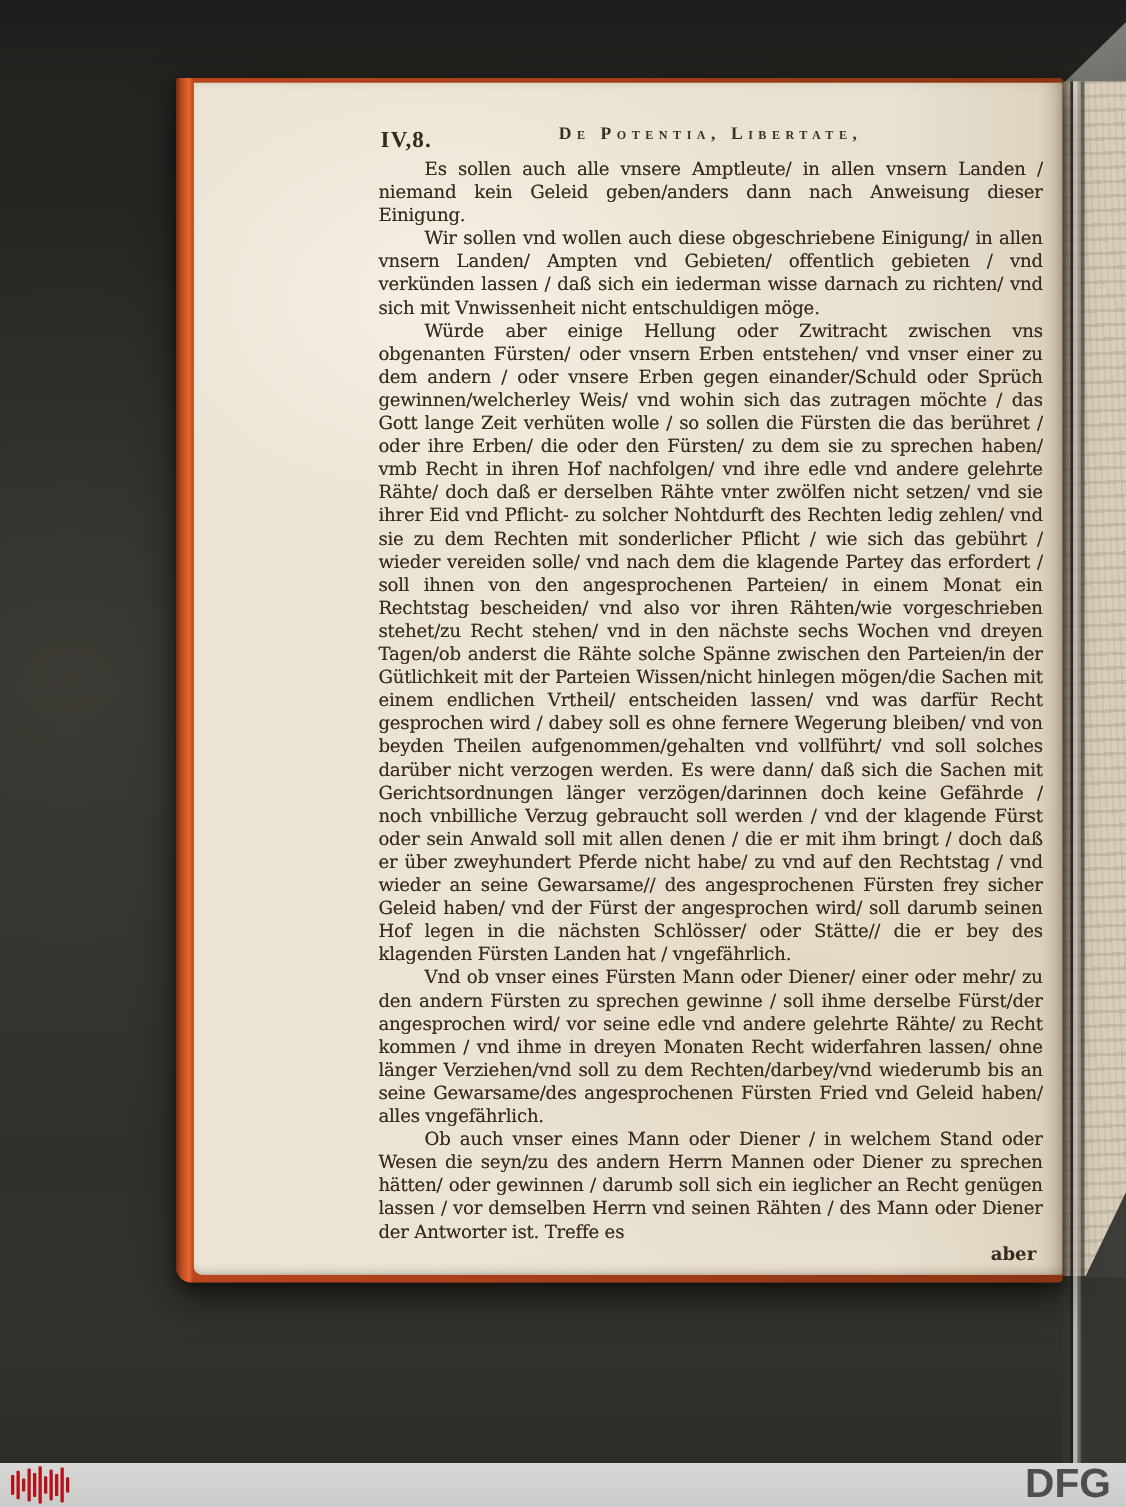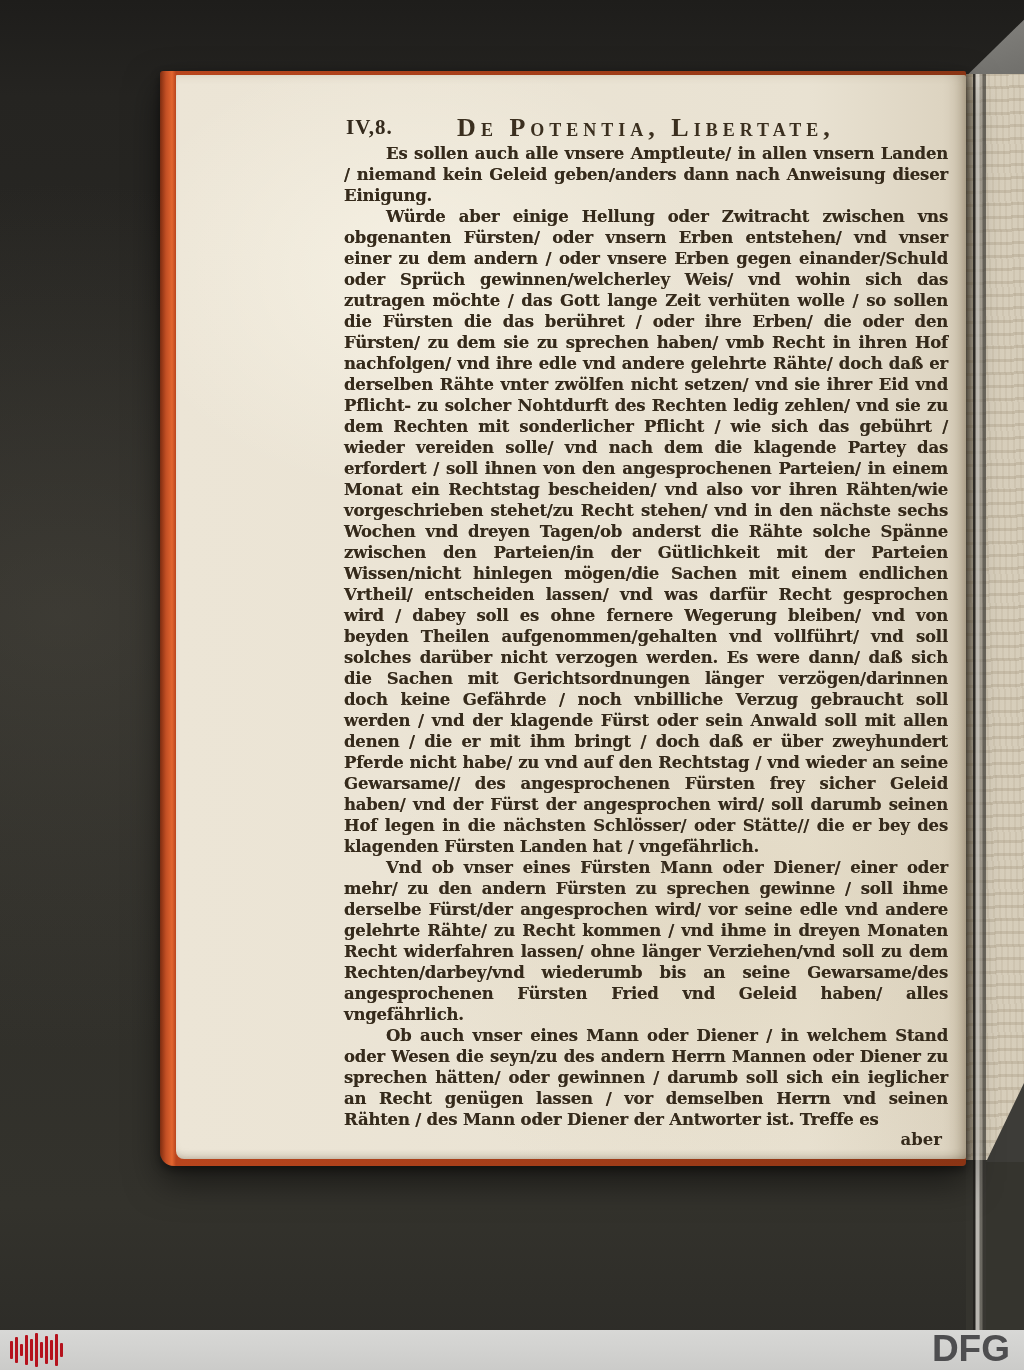--- a/index.html
+++ b/index.html
@@ -36,24 +36,24 @@
     background:
       radial-gradient(420px 320px at 30% 18%, rgba(255,252,240,0.5), transparent 70%),
       radial-gradient(500px 420px at 70% 78%, rgba(205,188,150,0.25), transparent 70%),
       linear-gradient(90deg,#ece5d6 0%,#e9e2d2 80%,#ddd4c1 97%,#cfc5b0 100%);
     box-shadow:inset -8px 0 14px -6px rgba(92,74,48,0.45), inset 0 -6px 10px -6px rgba(92,74,48,0.35);}
   .sheet{position:absolute;left:168px;top:34px;width:604px;color:#342a1c;}
   .headrow{position:relative;height:34px;}
   .signature{position:absolute;left:2px;top:6px;font-family:"Liberation Serif",serif;
     font-size:21px;font-weight:bold;letter-spacing:1px;}
   .runtitle{position:absolute;left:0;right:0;top:4px;text-align:center;
-    font-family:"Liberation Serif",serif;font-variant:small-caps;font-size:26px;
+    font-family:"Liberation Serif",serif;font-variant:small-caps;font-size:16px;
     font-weight:bold;letter-spacing:5px;color:#3b2f1f;}
   .bodytext{font-family:"DejaVu Serif",serif;font-size:16.5px;line-height:21px;
-    font-weight:bold;text-align:justify;letter-spacing:-0.2px;color:#352a1b;
+    font-weight:normal;text-align:justify;letter-spacing:-0.2px;color:#352a1b;
     text-shadow:0 0 0.5px rgba(53,42,27,0.55);}
   .bodytext p{margin:0;text-indent:42px;}
   .catchword{font-family:"DejaVu Serif",serif;font-size:16.5px;font-weight:bold;
     text-align:right;padding-right:6px;color:#352a1b;}
   
   .footer{position:absolute;left:0;top:1330px;width:1024px;height:40px;
     background:linear-gradient(180deg,#d8d8d6,#cbcbc9);display:flex;align-items:center;}
   .hab-logo{position:absolute;left:10px;top:2px;height:36px;width:56px;
     display:flex;align-items:center;gap:2px;}
   .hab-logo span{display:block;width:3px;background:#b5121c;border-radius:1px;}
@@ -80,20 +80,21 @@
     <div class="paper">
       <div class="sheet">
 
         <div class="headrow">
           <span class="signature">IV,8.</span>
           <span class="runtitle">De Potentia, Libertate,</span>
         </div>
 
         <div class="bodytext" id="body-text">
             <p>Es sollen auch alle vnsere Amptleute/ in allen vnsern Landen / niemand kein Geleid geben/anders dann nach Anweisung dieser Einigung.</p>
+            <p>Wir sollen vnd wollen auch diese obgeschriebene Einigung/ in allen vnsern Landen/ Ampten vnd Gebieten/ offentlich gebieten / vnd verkünden lassen / daß sich ein iederman wisse darnach zu richten/ vnd sich mit Vnwissenheit nicht entschuldigen möge.</p>
             <p>Würde aber einige Hellung oder Zwitracht zwischen vns obgenanten Fürsten/ oder vnsern Erben entstehen/ vnd vnser einer zu dem andern / oder vnsere Erben gegen einander/Schuld oder Sprüch gewinnen/welcherley Weis/ vnd wohin sich das zutragen möchte / das Gott lange Zeit verhüten wolle / so sollen die Fürsten die das berühret / oder ihre Erben/ die oder den Fürsten/ zu dem sie zu sprechen haben/ vmb Recht in ihren Hof nachfolgen/ vnd ihre edle vnd andere gelehrte Rähte/ doch daß er derselben Rähte vnter zwölfen nicht setzen/ vnd sie ihrer Eid vnd Pflicht- zu solcher Nohtdurft des Rechten ledig zehlen/ vnd sie zu dem Rechten mit sonderlicher Pflicht / wie sich das gebührt / wieder vereiden solle/ vnd nach dem die klagende Partey das erfordert / soll ihnen von den angesprochenen Parteien/ in einem Monat ein Rechtstag bescheiden/ vnd also vor ihren Rähten/wie vorgeschrieben stehet/zu Recht stehen/ vnd in den nächste sechs Wochen vnd dreyen Tagen/ob anderst die Rähte solche Spänne zwischen den Parteien/in der Gütlichkeit mit der Parteien Wissen/nicht hinlegen mögen/die Sachen mit einem endlichen Vrtheil/ entscheiden lassen/ vnd was darfür Recht gesprochen wird / dabey soll es ohne fernere Wegerung bleiben/ vnd von beyden Theilen aufgenommen/gehalten vnd vollführt/ vnd soll solches darüber nicht verzogen werden. Es were dann/ daß sich die Sachen mit Gerichtsordnungen länger verzögen/darinnen doch keine Gefährde / noch vnbilliche Verzug gebraucht soll werden / vnd der klagende Fürst oder sein Anwald soll mit allen denen / die er mit ihm bringt / doch daß er über zweyhundert Pferde nicht habe/ zu vnd auf den Rechtstag / vnd wieder an seine Gewarsame// des angesprochenen Fürsten frey sicher Geleid haben/ vnd der Fürst der angesprochen wird/ soll darumb seinen Hof legen in die nächsten Schlösser/ oder Stätte// die er bey des klagenden Fürsten Landen hat / vngefährlich.</p>
             <p>Vnd ob vnser eines Fürsten Mann oder Diener/ einer oder mehr/ zu den andern Fürsten zu sprechen gewinne / soll ihme derselbe Fürst/der angesprochen wird/ vor seine edle vnd andere gelehrte Rähte/ zu Recht kommen / vnd ihme in dreyen Monaten Recht widerfahren lassen/ ohne länger Verziehen/vnd soll zu dem Rechten/darbey/vnd wiederumb bis an seine Gewarsame/des angesprochenen Fürsten Fried vnd Geleid haben/ alles vngefährlich.</p>
             <p>Ob auch vnser eines Mann oder Diener / in welchem Stand oder Wesen die seyn/zu des andern Herrn Mannen oder Diener zu sprechen hätten/ oder gewinnen / darumb soll sich ein ieglicher an Recht genügen lassen / vor demselben Herrn vnd seinen Rähten / des Mann oder Diener der Antworter ist.   Treffe es</p>
           </div>
 
         <div class="catchword">aber</div>
       </div>
     </div>
   </div>
 

